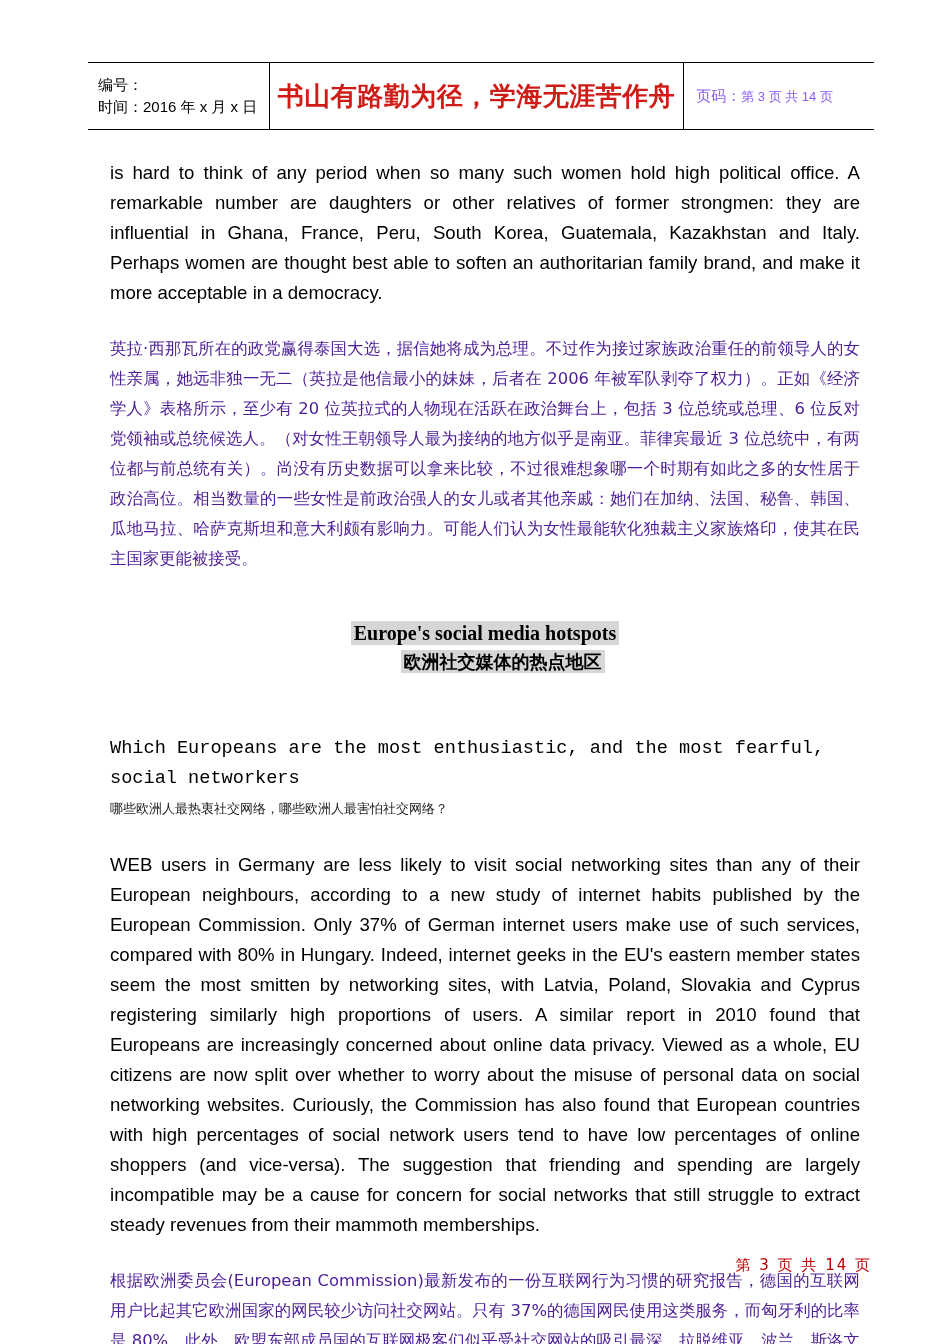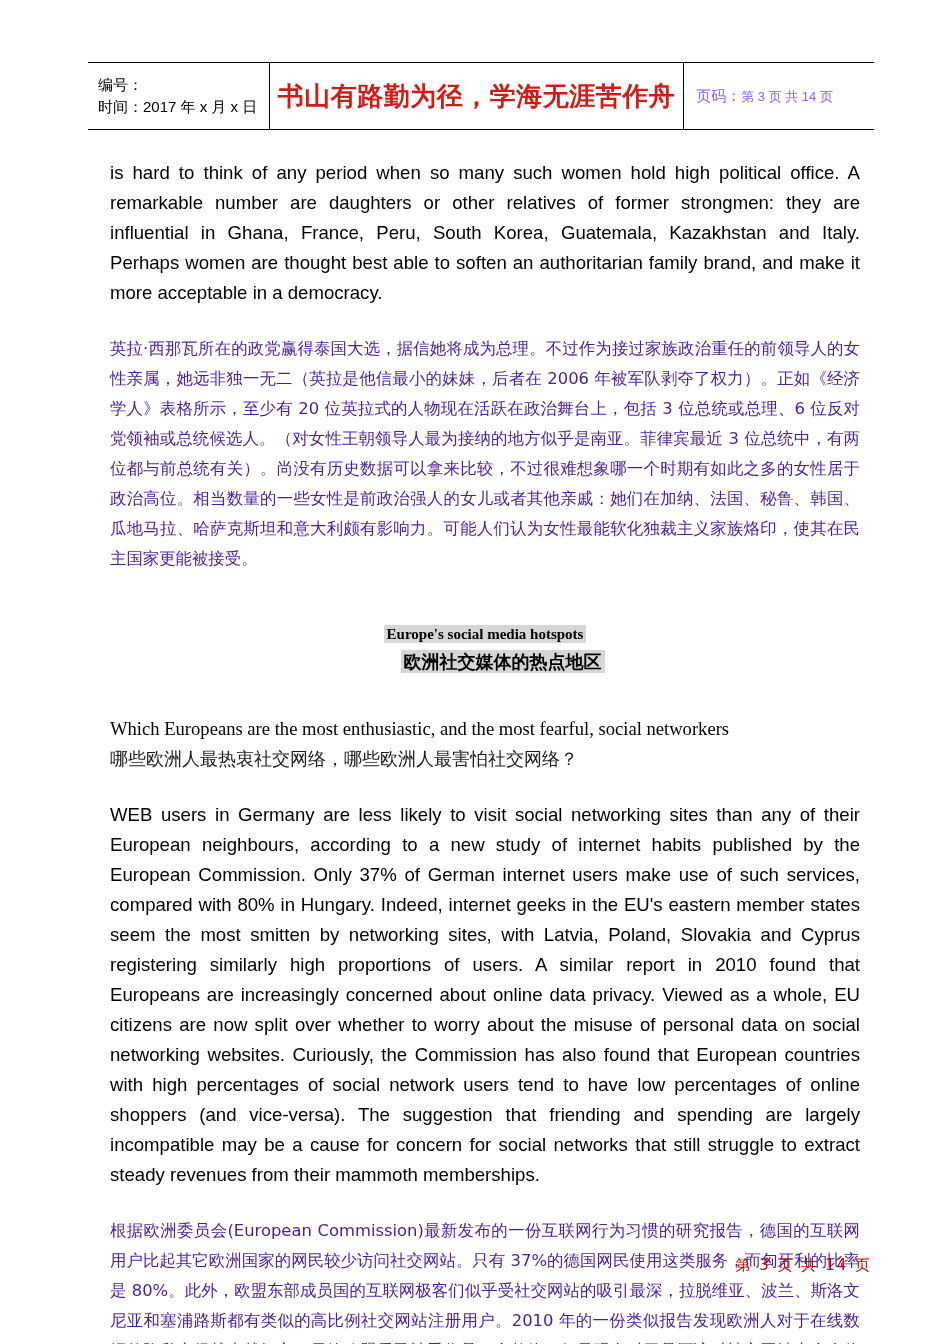--- a/index.html
+++ b/index.html
@@ -113,42 +113,43 @@
     display: block;
     text-align: center;
     line-height: 27px;
   }
   .hl {
     background: #d6d6d6;
     padding: 1px 3px;
   }
   .heading-en {
     font-family: "Liberation Serif", "DejaVu Serif", serif;
-    font-size: 15px;
+    font-size: 20px;
     font-weight: 700;
     color: #000000;
   }
   .heading-cn {
     font-family: "DejaVu Sans", "Liberation Sans", sans-serif;
     font-size: 18px;
     font-weight: 700;
     color: #000000;
     margin-left: 35px;
   }
 
   .sub-en {
-    font-family: Liberation Serif, serif;
+    font-family: Liberation Mono, monospace;
     font-size: 18.6px;
     line-height: 30px;
     color: #000000;
     text-align: left;
+    margin-top: 20px;
   }
   .sub-cn {
     font-family: "DejaVu Sans", "Liberation Sans", sans-serif;
-    font-size: 18px;
+    font-size: 13px;
     line-height: 30px;
     color: #1b1b1b;
     text-align: left;
   }
 
   
   .footer {
     position: absolute;
     right: 78px;
     top: 1256px;
@@ -162,21 +163,21 @@
 </head>
 <body>
 
 <div class="page">
 
   <div class="header-table">
     <div class="header-row">
 
       <div class="hdr-cell hdr-left">
         <div>编号：</div>
-        <div><span>时间：</span><span>2017 年 x 月 x 日</span></div>
+        <div><span>时间：</span><span>2016 年 x 月 x 日</span></div>
       </div>
 
       <div class="hdr-cell hdr-center">
         <div class="hdr-center-text">书山有路勤为径，学海无涯苦作舟</div>
       </div>
 
       <div class="hdr-cell hdr-right">
         <div><span>页码：</span><span class="hdr-num">第 3 页  共 14 页</span></div>
       </div>
 

